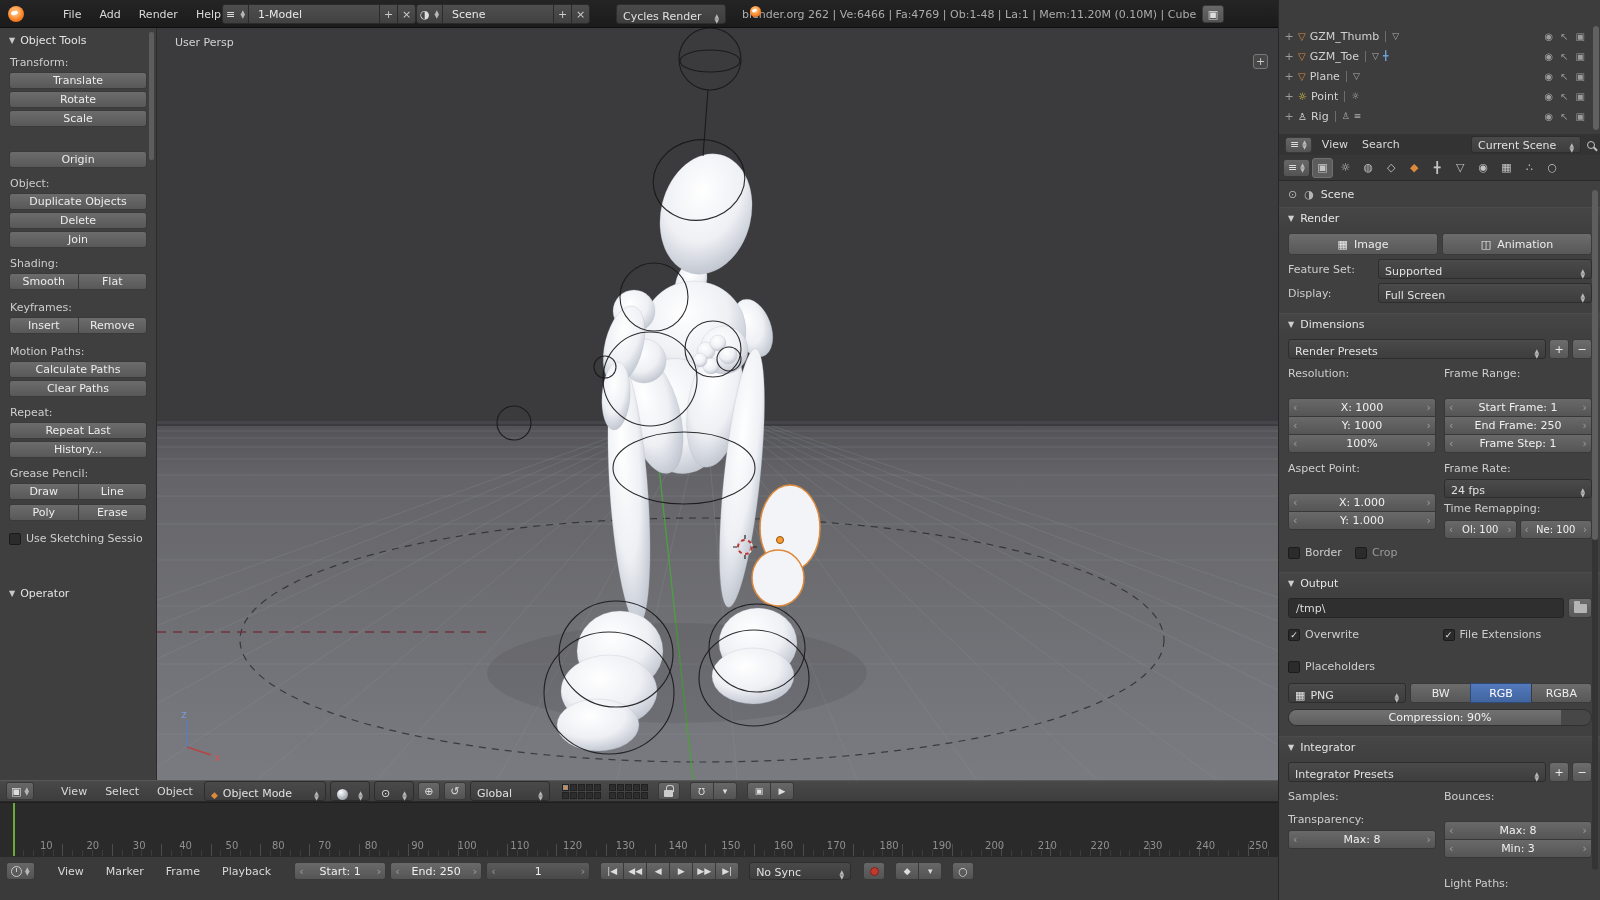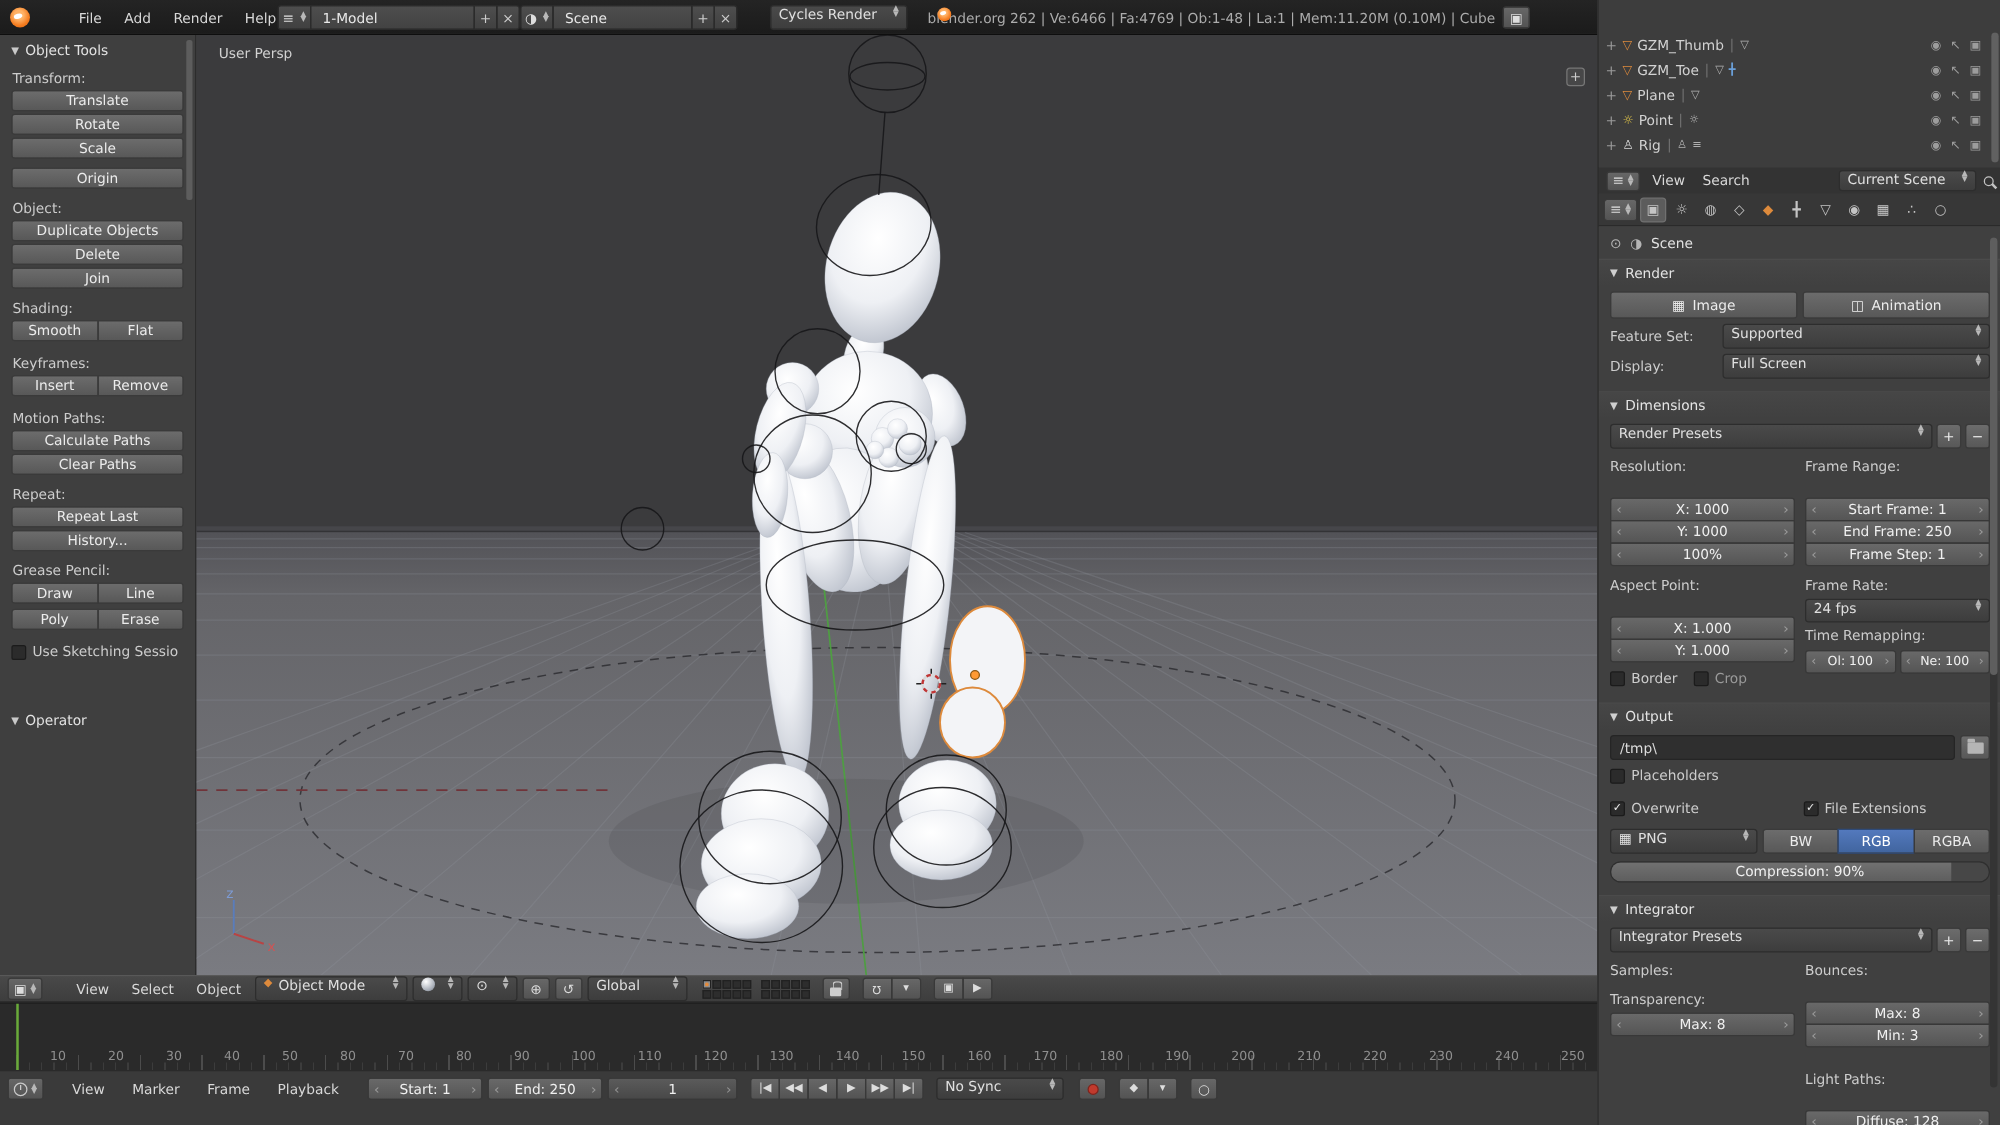--- a/index.html
+++ b/index.html
@@ -1,21 +1,21 @@
 <!DOCTYPE html>
 <html><head>
 <meta charset="utf-8">
 <style>
 *{margin:0;padding:0;box-sizing:border-box;font-family:"DejaVu Sans",sans-serif}
 html,body{width:1600px;height:900px;overflow:hidden}
 body{background:#404040;font-size:11px;color:#d8d8d8;position:relative}
 i{font-style:normal}
 
 .btn{background:linear-gradient(#6c6c6c,#585858);border:1px solid #3a3a3a;border-radius:3px;color:#ececec;display:flex;align-items:center;justify-content:center;height:17px;font-size:11px;white-space:nowrap;cursor:default}
-.dd{background:linear-gradient(#4a4a4a,#3d3d3d);border:1px solid #2d2d2d;border-radius:3px;color:#e0e0e0;display:flex;align-items:flex-start;gap:5px;padding:0 6px;height:20px;white-space:nowrap}
+.dd{background:linear-gradient(#4a4a4a,#3d3d3d);border:1px solid #2d2d2d;border-radius:3px;color:#e0e0e0;display:flex;align-items:flex-end;gap:5px;padding:0 6px;height:20px;white-space:nowrap}
 .ud{display:flex;flex-direction:column;margin-left:auto;color:#b8b8b8;font-size:6px;line-height:4.5px}
 .ud::before{content:"▲"}.ud::after{content:"▼"}
 .stepper{position:relative;background:linear-gradient(#696969,#555);border:1px solid #383838;border-radius:3px;height:19px;display:flex;align-items:center;justify-content:center;color:#f0f0f0}
 .stepper::before{content:"‹";position:absolute;left:4px;color:rgba(255,255,255,.38)}
 .stepper::after{content:"›";position:absolute;right:4px;color:rgba(255,255,255,.38)}
 .stack .stepper{border-radius:0;margin-top:-1px}
 .stack .stepper:first-child{border-radius:3px 3px 0 0;margin-top:16px}
 .stack .stepper:last-child{border-radius:0 0 3px 3px}
 .pair{display:flex}
 .pair .btn{flex:1;border-radius:0;margin-left:-1px}
@@ -123,21 +123,21 @@
 .frow .flabel{width:90px;color:#cdcdcd}
 .frow .dd{flex:1}
 .presets{display:flex;gap:3px;margin-bottom:8px}
 .presets .dd{flex:1}
 .presets .btn{width:20px;height:20px}
 .cols{display:flex;gap:8px}
 .col{flex:1;min-width:0}
 .collabel{height:15px;color:#cdcdcd;margin-bottom:2px}
 .halfrow{display:flex;gap:3px;margin-top:3px}
 .halfrow .stepper{flex:1;font-size:10px}
-.chkline{display:flex;align-items:center;gap:5px;height:19px;margin-top:3px}
+.chkline{display:flex;align-items:center;gap:5px;height:19px;margin-top:13px}
 .slider{position:relative;height:17px;border-radius:9px;background:#474747;border:1px solid #2f2f2f;overflow:hidden;margin-top:6px}
 .slider .fill{position:absolute;left:0;top:0;bottom:0;background:linear-gradient(#717171,#5e5e5e)}
 .slider .txt{position:absolute;inset:0;display:flex;align-items:center;justify-content:center;color:#f1f1f1}
 .pathfield{flex:1;height:20px;background:#2f2f2f;border:1px solid #252525;border-radius:3px;display:flex;align-items:center;padding:0 7px;color:#ddd}
 #right .psb{position:absolute;right:2px;top:190px;width:6px;height:680px;background:#343434;border-radius:3px}
 #right .psb i{display:block;width:100%;height:350px;background:#5e5e5e;border-radius:3px}
 .spacer19{height:19px}
 </style>
 </head>
 <body>
@@ -203,21 +203,21 @@
   <div class="slabel">Transform:</div>
   <div class="btn">
         <span>Translate</span>
       </div>
   <div class="btn">
         <span>Rotate</span>
       </div>
   <div class="btn">
         <span>Scale</span>
       </div>
-  <div class="btn" style="margin-top:7px">
+  <div class="btn" style="margin-top:24px">
         <span>Origin</span>
       </div>
   <div class="slabel">Object:</div>
   <div class="btn">
         <span>Duplicate Objects</span>
       </div>
   <div class="btn">
         <span>Delete</span>
       </div>
   <div class="btn">
@@ -798,33 +798,33 @@
         </div>
     <div class="pb">
       <div class="row2">
         <div class="pathfield">
               <span>/tmp\</span>
             </div>
         <div class="btn" style="width:24px;height:20px">
               <span class="folderic"></span>
             </div>
       </div>
-      <div class="chkline">
-        <span class="chk"></span>
-        <span class="label">Placeholders</span>
-      </div>
       <div class="chkline" style="margin-top:7px">
         <span style="display:flex;align-items:center;gap:5px;flex:1">
           <span class="chk on"></span>
           <span class="label">Overwrite</span>
         </span>
         <span style="display:flex;align-items:center;gap:5px;flex:1">
           <span class="chk on"></span>
           <span class="label">File Extensions</span>
         </span>
+      </div>
+      <div class="chkline">
+        <span class="chk"></span>
+        <span class="label">Placeholders</span>
       </div>
       <div class="row2" style="margin-top:7px">
         <div class="dd" style="width:118px">
           <span>▦</span>
           <span>PNG</span>
               <span class="ud"></span>
         </div>
         <div class="seg">
           <div class="btn">
                 <span>BW</span>

